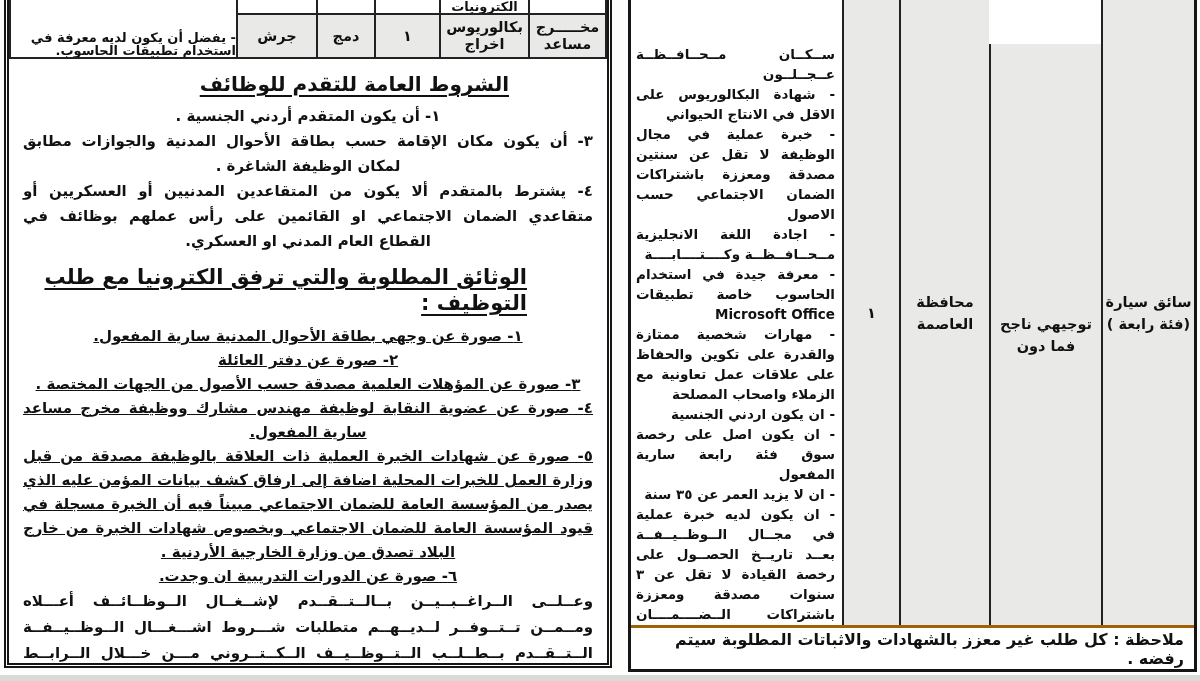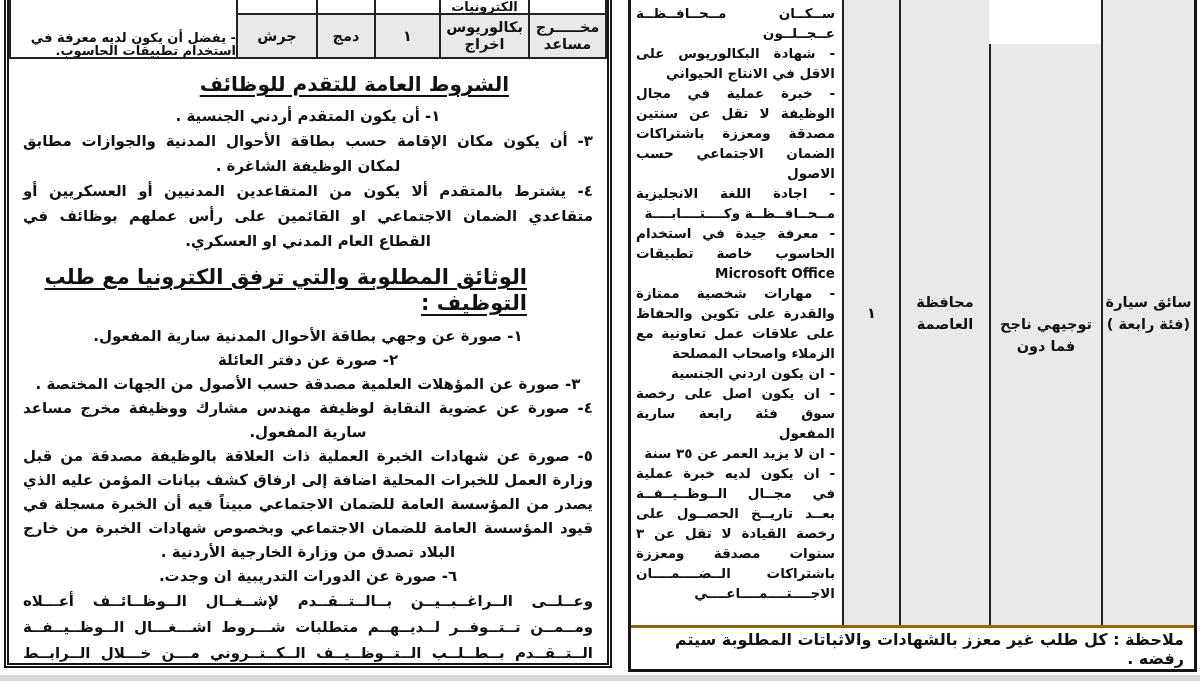--- a/index.html
+++ b/index.html
@@ -24,30 +24,30 @@
   .col-field{width:56px;}.col-gov{width:78px;}
 
   .lcontent{padding:0 14px;direction:rtl;}
   .sec-heading{font-weight:bold;text-decoration:underline;
                text-decoration-thickness:2px;text-underline-offset:4px;
                text-align:right;}
   .h1{font-size:20px;margin:13px 84px 8px 0;line-height:24px;}
   .h2{font-size:21px;margin:10px 66px 8px 0;line-height:26px;}
   .cond-item,.doc-item{font-weight:bold;font-size:15px;
         text-align:justify;text-align-last:center;line-height:25px;}
-  .doc-item{line-height:24px;}
+  .doc-item{line-height:24px;text-decoration:underline;}
   .para{font-weight:bold;font-size:15px;line-height:26px;
         text-align:justify;text-align-last:justify;}
 
   
   .ad-right{position:absolute;left:628px;top:0;width:563px;height:669px;
             border:3px solid #151515;border-top:none;background:#fff;}
   .rtable{display:flex;flex-direction:row;height:625px;direction:rtl;}
   .rcol{border-left:2px solid #222;box-sizing:border-box;}
-  .rcol:last-child{border-left:none;}
+  .rcol:last-child{border-left:none;margin-top:41px;}
   .gcol{background:#e9e9e7;display:flex;flex-direction:column;
         justify-content:center;align-items:center;text-align:center;
         font-weight:bold;font-size:14.5px;line-height:22px;padding:0 2px;}
   .col-r-job{width:93px;}.col-r-qual{width:112px;margin-top:44px;}
   .col-r-gov{width:90px;}.col-r-cnt{width:57px;}
   .req-col{flex:1;background:#fff;padding:3px 7px 0 5px;overflow:hidden;}
   .req-line{font-weight:bold;font-size:13.5px;line-height:20px;
             text-align:justify;text-align-last:right;direction:rtl;}
   .note-row{height:41px;border-top:3px solid #a16207;display:flex;
             align-items:center;padding-right:10px;font-weight:bold;

